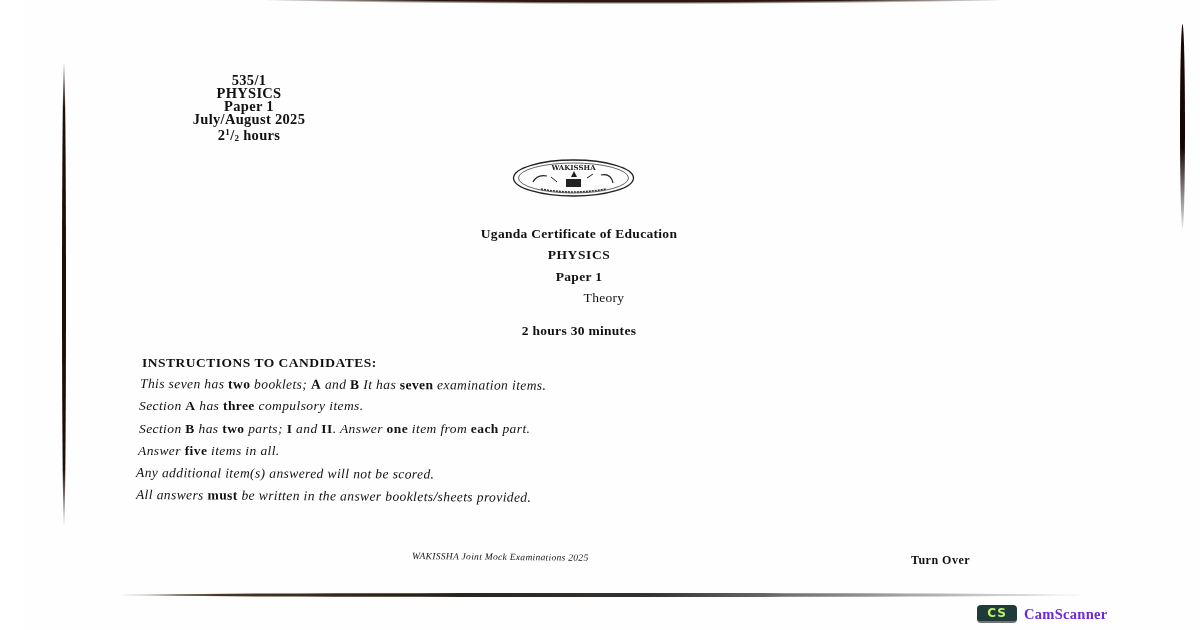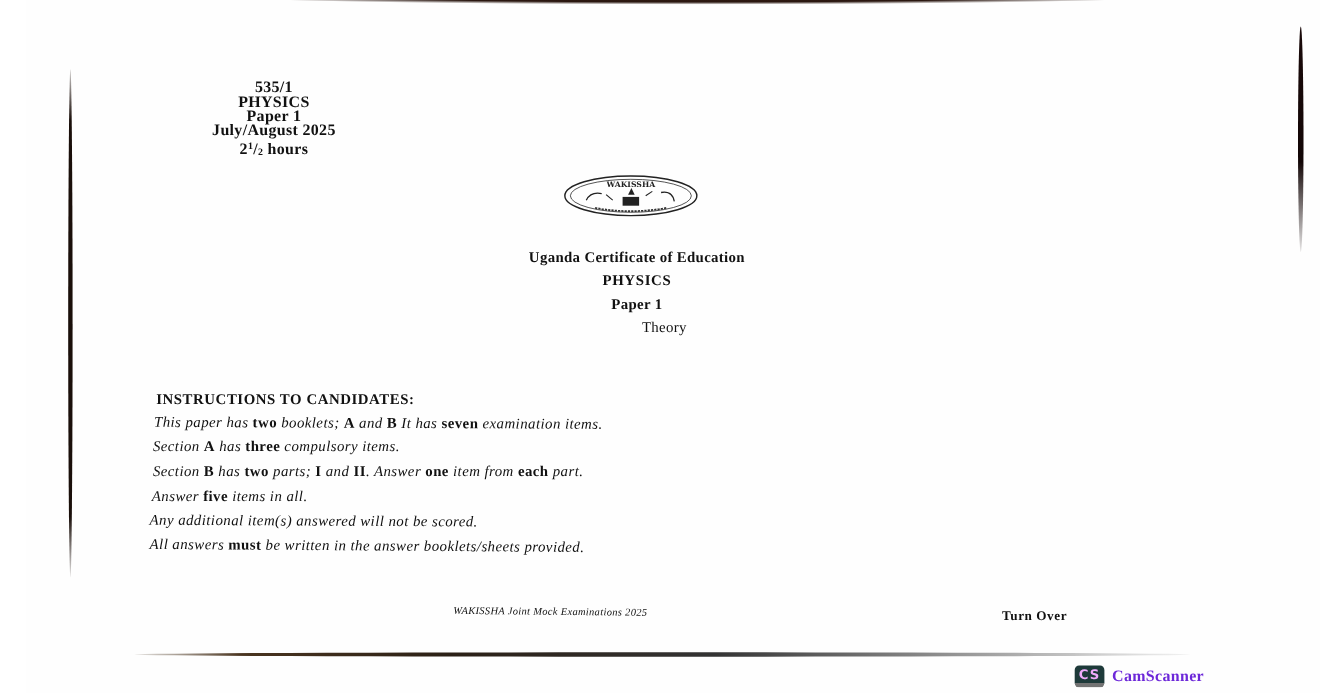--- a/index.html
+++ b/index.html
@@ -75,23 +75,23 @@
       transform: rotate(0.6deg); transform-origin: left center;
     }
     .footer-right {
       position: absolute; left: 887px; top: 553px; font-size: 12px; font-weight: bold; letter-spacing: 0.5px;
     }
 
     .watermark {
       position: absolute; left: 977px; top: 605px; display: flex; align-items: center; gap: 7px;
     }
     .cs-badge {
-      width: 27px; height: 16px; border-radius: 4px; background: #1e3a3a;
-      border-bottom: 4px solid #737373;
-      color: #f0abfc; font-family: "DejaVu Sans", sans-serif; font-weight: bold; font-size: 12px;
+      width: 40px; height: 16px; border-radius: 4px; background: #1e3a3a;
+      border-bottom: 2px solid #737373;
+      color: #bef264; font-family: "DejaVu Sans", sans-serif; font-weight: bold; font-size: 12px;
       display: flex; align-items: center; justify-content: center; letter-spacing: 1px; line-height: 1;
     }
     .cs-text { font-size: 14.5px; font-weight: bold; color: #6d28d9; letter-spacing: 0.3px; }
   </style>
 </head>
 <body>
 
 <div class="scan">
   <div class="edge-top"></div>
   <div class="edge-left"></div>
@@ -119,25 +119,26 @@
     <path d="M60 19 l3 -6 l3 6 z" fill="#222"></path>
     <line x1="40" y1="19" x2="46" y2="24" stroke="#222" stroke-width="1"></line>
     <line x1="76" y1="20" x2="82" y2="16" stroke="#222" stroke-width="1"></line>
     <path d="M30 31 q32 6 65 0" fill="none" stroke="#333" stroke-width="1.6" stroke-dasharray="2 1"></path>
   </svg>
 
   <div class="center cert">Uganda Certificate of Education</div>
   <div class="center subject">PHYSICS</div>
   <div class="center paper">Paper 1</div>
   <div class="center theory">Theory</div>
+  <div class="center duration">2 hours 30 minutes</div>
 
   <div class="instr-head">INSTRUCTIONS TO CANDIDATES:</div>
 
   <div class="instr i1">
-    <span>This paper has </span><b>two</b><span> booklets; </span><b>A</b><span> and </span><b>B</b><span> It has </span><b>seven</b><span> examination items.</span>
+    <span>This seven has </span><b>two</b><span> booklets; </span><b>A</b><span> and </span><b>B</b><span> It has </span><b>seven</b><span> examination items.</span>
   </div>
   <div class="instr i2">
     <span>Section </span><b>A</b><span> has </span><b>three</b><span> compulsory items.</span>
   </div>
   <div class="instr i3">
     <span>Section </span><b>B</b><span> has </span><b>two</b><span> parts; </span><b>I</b><span> and </span><b>II</b><span>. Answer </span><b>one</b><span> item from </span><b>each</b><span> part.</span>
   </div>
   <div class="instr i4">
     <span>Answer </span><b>five</b><span> items in all.</span>
   </div>

